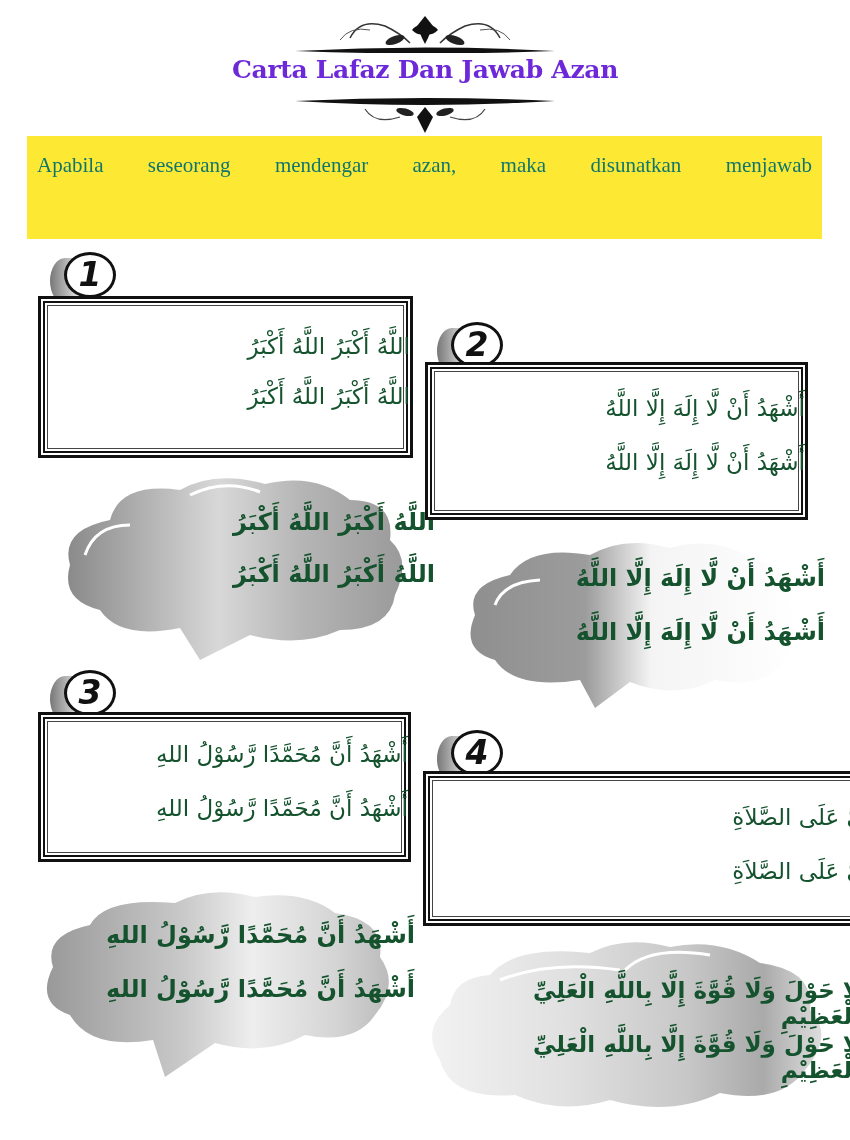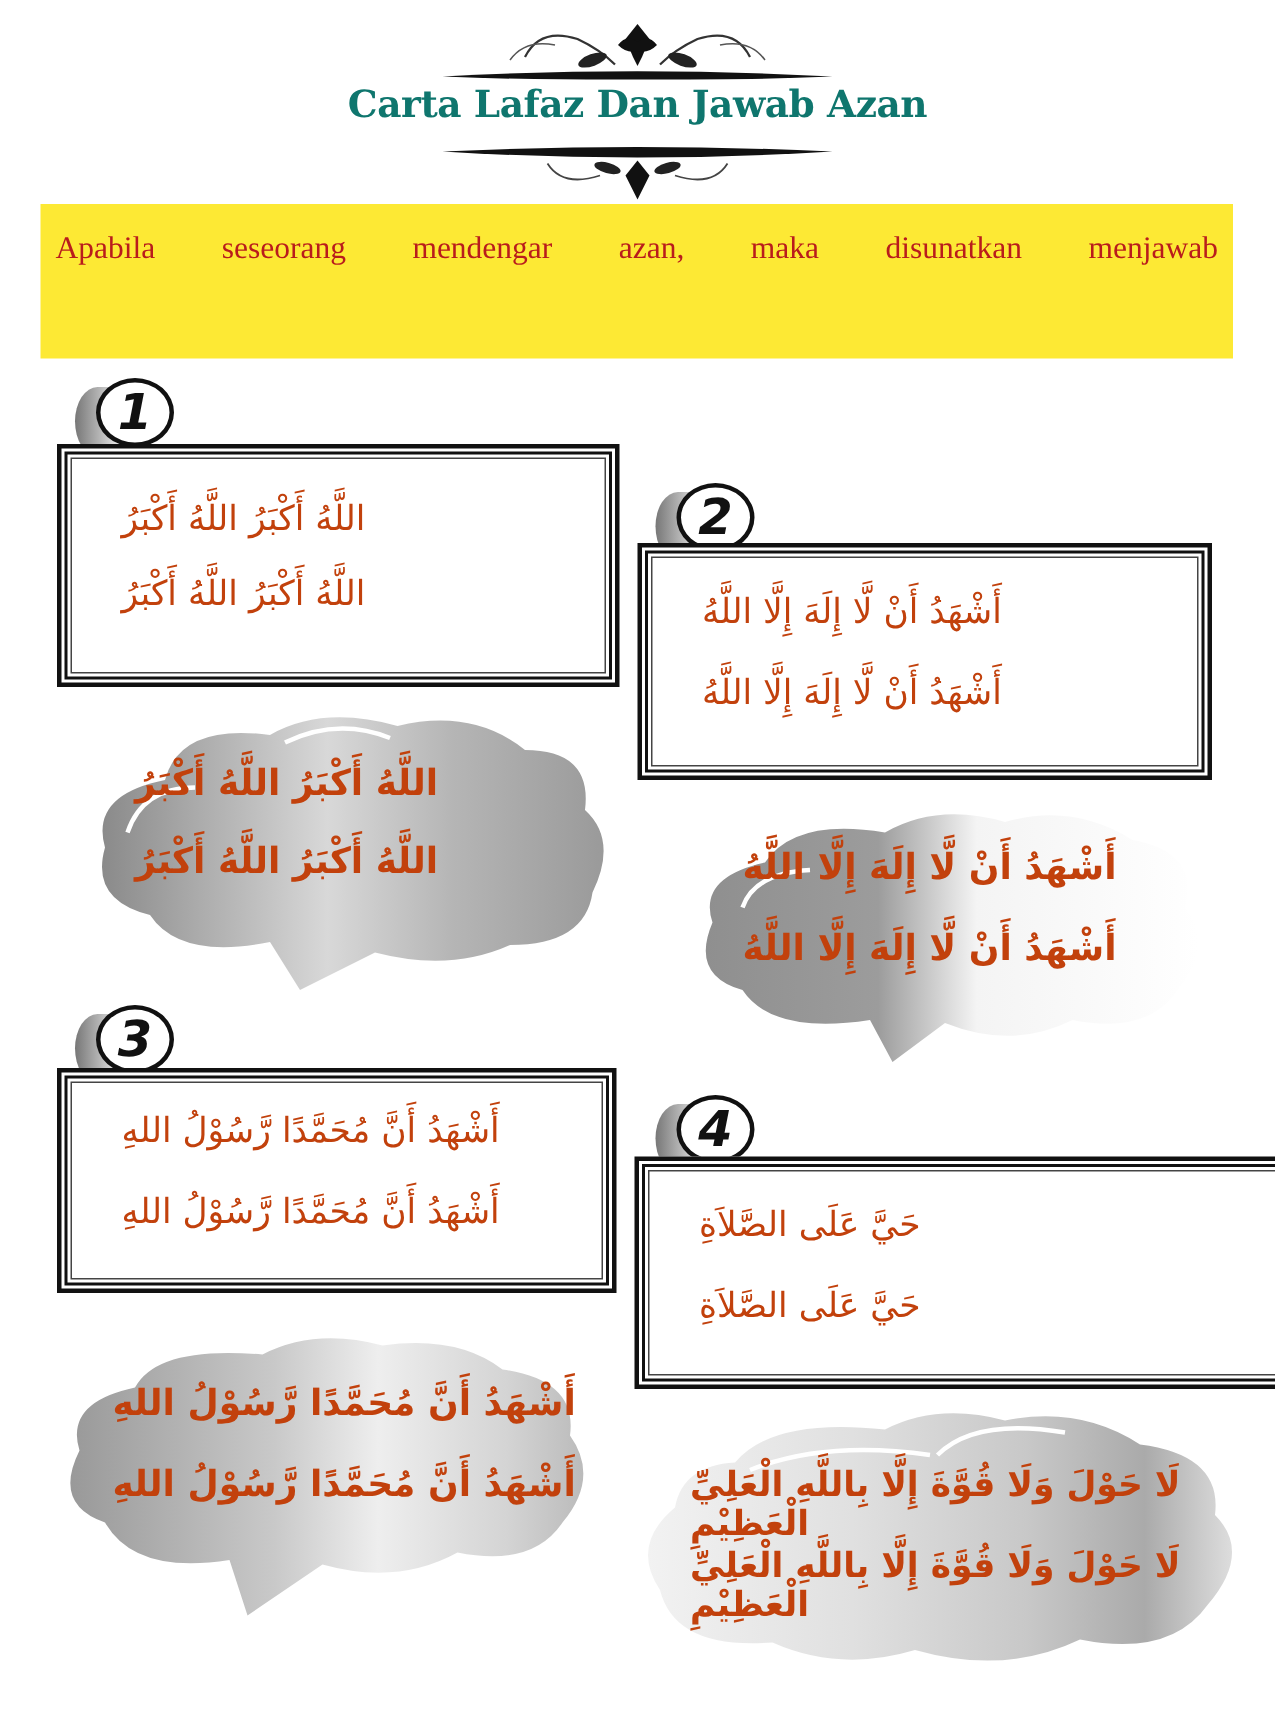--- a/index.html
+++ b/index.html
@@ -5,39 +5,39 @@
     * { box-sizing: border-box; margin: 0; padding: 0; }
     html, body { width: 850px; height: 1140px; background: #ffffff; overflow: hidden; }
     body { position: relative; font-family: "DejaVu Serif", serif; color: #111; }
 
     
     .header { position: absolute; left: 200px; top: 0; width: 450px; height: 135px; }
     .ornament { position: absolute; left: 0; width: 450px; }
     .ornament.top { top: 8px; height: 45px; }
     .ornament.bottom { top: 95px; height: 40px; }
     .title { position: absolute; left: 0; top: 55px; width: 450px; text-align: center;
-      font-family: "DejaVu Serif", serif; font-weight: bold; font-size: 25px; letter-spacing: -0.3px; color: #0f766e; }
+      font-family: "DejaVu Serif", serif; font-weight: bold; font-size: 25px; letter-spacing: -0.3px; color: #6d28d9; }
 
     
     .intro { position: absolute; left: 27px; top: 136px; width: 795px; height: 103px; background: #fde934;
-      padding: 14px 10px 0 10px; font-family: "Liberation Serif", serif; font-size: 21px; line-height: 30px; color: #b91c1c; text-align: justify; }
+      padding: 14px 10px 0 10px; font-family: "Liberation Serif", serif; font-size: 21px; line-height: 30px; color: #0f766e; text-align: justify; }
     .intro .line1 { display: block; text-align: justify; text-align-last: justify; }
 
     
     .badge { position: absolute; width: 72px; height: 52px; }
     .badge .num { position: absolute; left: 16px; top: 0; width: 52px; height: 46px; border: 3px solid #111; border-radius: 50%;
       background: #fff; text-align: center; font-family: "DejaVu Sans", sans-serif; font-weight: bold; font-size: 33px; line-height: 40px; font-style: italic; }
     .badge .swoosh { position: absolute; left: 2px; top: 6px; width: 30px; height: 46px; border-radius: 50% 0 0 50%;
       background: linear-gradient(90deg, #777 0%, #bbb 60%, #eee 100%); }
 
     
     .frame { position: absolute; border: 3px solid #111; background: #fff; }
     .frame::before { content: ""; position: absolute; left: 2px; top: 2px; right: 2px; bottom: 2px; border: 2px solid #111; }
     .frame::after { content: ""; position: absolute; left: 6px; top: 6px; right: 6px; bottom: 6px; border: 1px solid #444; }
-    .arabic { direction: rtl; font-family: "DejaVu Sans", sans-serif; text-align: left; color: #c2410c; padding-left: 40px; }
+    .arabic { direction: rtl; font-family: "DejaVu Sans", sans-serif; text-align: right; color: #14532d; padding-left: 40px; }
     .frame .arabic { position: absolute; left: 0; right: 0; font-size: 23px; }
 
     
     .cloud { position: absolute; }
     .cloud svg { position: absolute; left: 0; top: 0; }
     .cloud .arabic { position: absolute; left: 0; right: 0; font-weight: bold; font-size: 24px; }
   </style>
 </head>
 <body>
 

